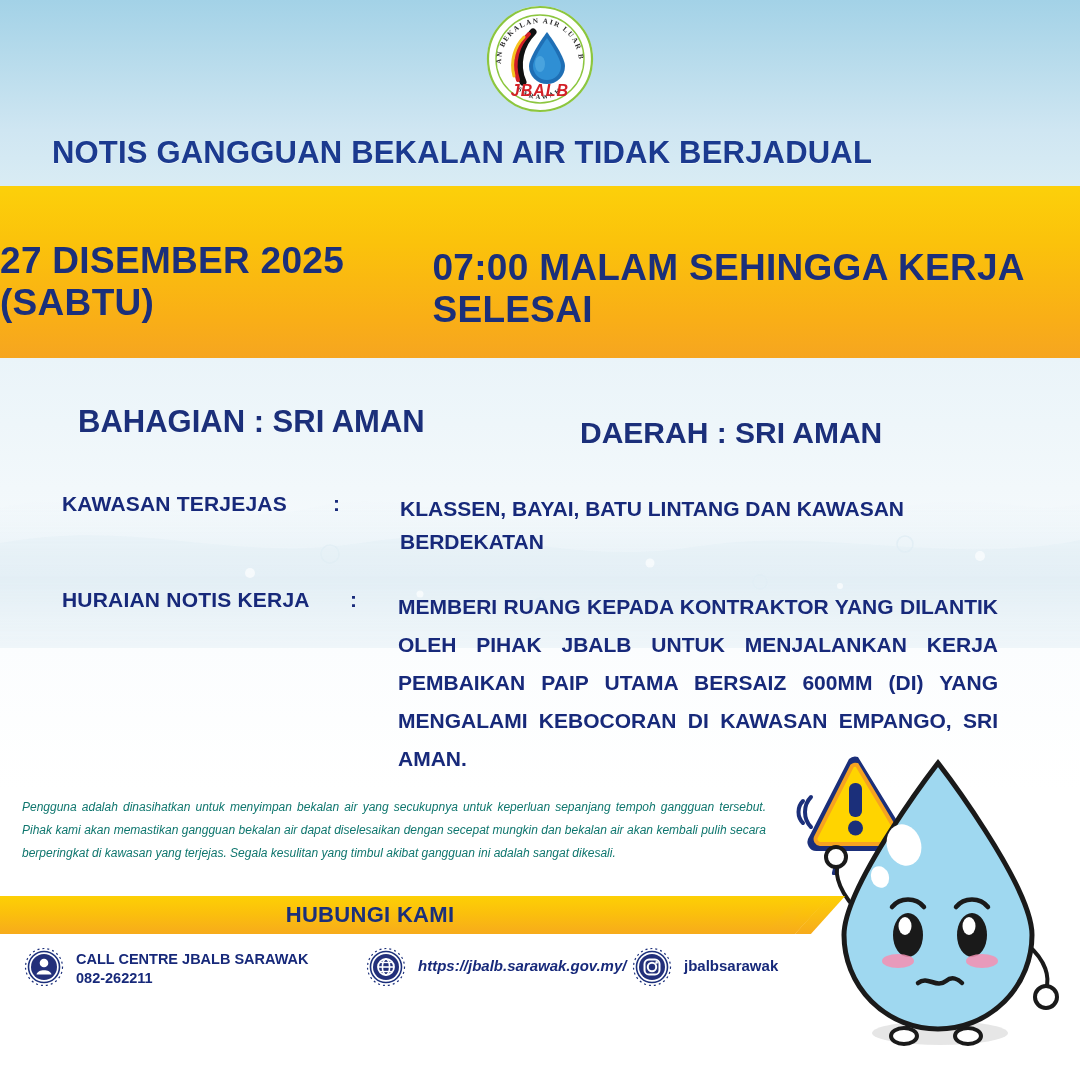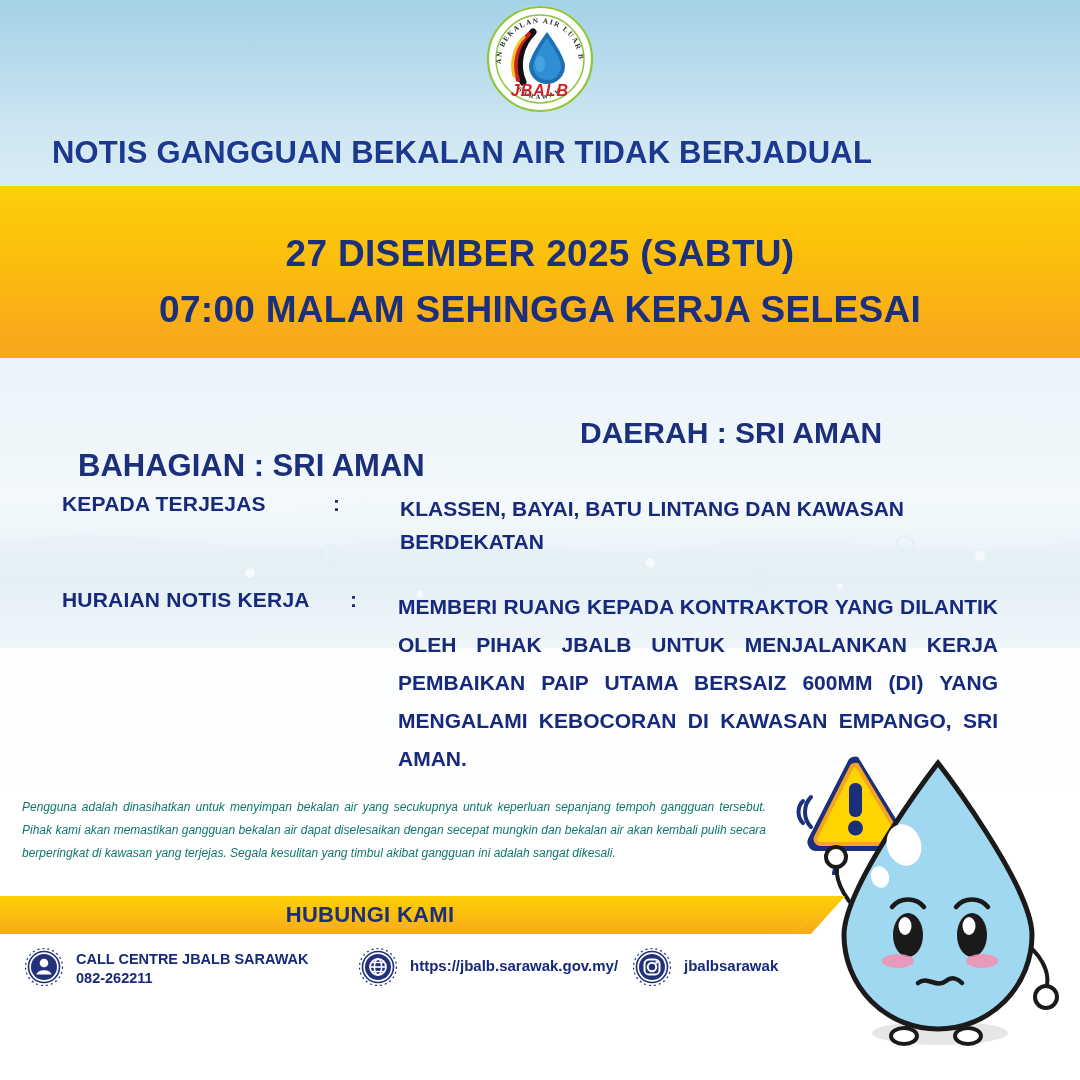--- a/index.html
+++ b/index.html
@@ -34,41 +34,41 @@
   .title {
     font-size:31px; font-weight:bold; color:#1b3a8f;
     letter-spacing:.2px; white-space:nowrap;
     text-shadow:0 1px 0 rgba(255,255,255,.45);
   }
 
   
   .date-banner {
     position:absolute; left:0; top:186px; width:1080px; height:192px;
     background:linear-gradient(180deg,#fcd00a 0%, #fbc20b 30%, #f9ae17 70%, #f4a125 100%);
-    display:flex; flex-direction:column; align-items:center; justify-content:center;
+    display:flex; flex-direction:row; align-items:center; justify-content:center;
   }
   .date-line1 { font-size:37px; font-weight:bold; color:#1b2f7a; letter-spacing:.3px; }
   .date-line2 { font-size:37px; font-weight:bold; color:#1b2f7a; letter-spacing:.3px; margin-top:14px; }
 
   
   .body-area {
     position:absolute; left:0; top:358px; width:1080px; height:722px;
     background:linear-gradient(180deg,#eaf4f9 0%, #f2f8fb 18%, #fbfdfe 40%, #ffffff 60%, #ffffff 100%);
   }
 
   
   .water-tex {
     position:absolute; left:0; top:0; width:1080px; height:290px; opacity:.55;
   }
 
   
   .div-row {
     position:absolute; left:0; top:404px; width:1080px; height:48px;
   }
-  .bahagian { position:absolute; left:78px; top:0; font-size:31px; font-weight:bold; color:#1b2f7a;margin-top:44px; }
+  .bahagian { position:absolute; left:78px; top:0; font-size:31px; font-weight:bold; color:#1b2f7a; }
   .daerah   { position:absolute; left:580px; top:12px; font-size:30px; font-weight:bold; color:#1b2f7a; }
 
   
   .field { position:absolute; color:#17297a; font-weight:bold; }
   .f-label { font-size:21px; letter-spacing:.2px; }
   .f-colon { font-size:21px; }
   .f-value { font-size:21px; line-height:33px;margin-left:28px; }
 
   .row-kawasan { left:0; top:492px; width:1080px; }
   .row-kawasan .f-label { position:absolute; left:62px; top:0; }
@@ -111,21 +111,21 @@
   .stripe.s1 { left:782px; }
   .stripe.s2 { left:812px; }
 
   
   .contact-item { position:absolute; display:flex; align-items:flex-start; }
   .ci-icon { width:40px; height:40px; flex:0 0 40px; }
   .ci-text { margin-left:12px; color:#17297a; font-weight:bold; font-size:14.5px; line-height:19px; padding-top:3px; }
   .ci-text .l2 { display:block; }
 
   .c-call { left:24px; top:947px; }
-  .c-web  { left:358px; top:947px; }
+  .c-web  { left:366px; top:947px;font-style:italic; }
   .c-fb   { left:358px; top:1000px; }
   .c-ig   { left:632px; top:947px; }
 
   .c-web .ci-text, .c-fb .ci-text, .c-ig .ci-text { font-size:15px; padding-top:9px; }
 
   
   .mascot { position:absolute; left:800px; top:745px; width:275px; height:310px; }
   .warn-sign { position:absolute; left:795px; top:745px; width:140px; height:130px; }
 </style>
 </head>
@@ -198,21 +198,21 @@
       </g>
     </svg>
   </div>
 
   <div class="div-row">
     <div class="bahagian">BAHAGIAN : SRI AMAN</div>
     <div class="daerah">DAERAH : SRI AMAN</div>
   </div>
 
   <div class="field row-kawasan">
-    <span class="f-label">KEPADA TERJEJAS</span>
+    <span class="f-label">KAWASAN TERJEJAS</span>
     <span class="f-colon">:</span>
     <span class="f-value">KLASSEN, BAYAI, BATU LINTANG DAN KAWASAN BERDEKATAN</span>
   </div>
 
   <div class="field row-huraian">
     <span class="f-label">HURAIAN NOTIS KERJA</span>
     <span class="f-colon">:</span>
     <span class="f-value">MEMBERI RUANG KEPADA KONTRAKTOR YANG DILANTIK OLEH PIHAK JBALB UNTUK MENJALANKAN KERJA PEMBAIKAN PAIP UTAMA BERSAIZ 600MM (DI) YANG MENGALAMI KEBOCORAN DI KAWASAN EMPANGO, SRI AMAN.</span>
   </div>
 

